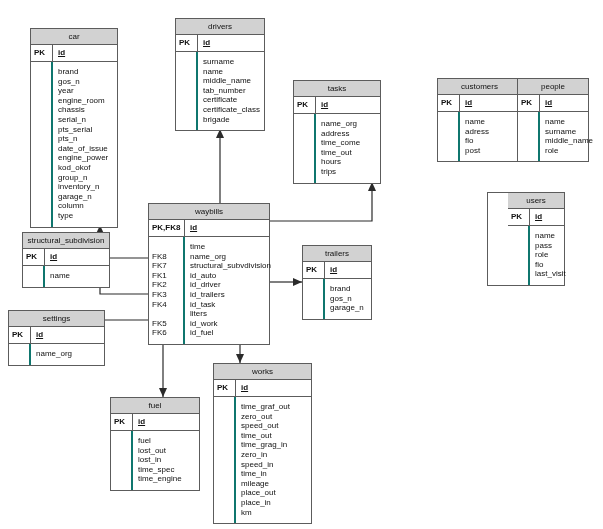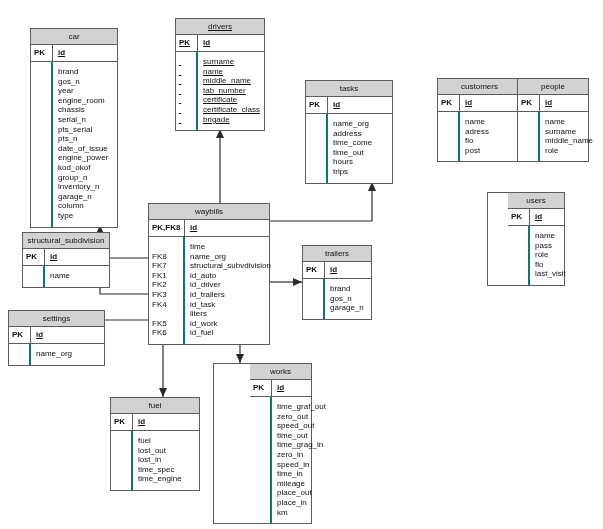--- a/index.html
+++ b/index.html
@@ -118,21 +118,21 @@
             <div>engine_power</div>
             <div>kod_okof</div>
             <div>group_n</div>
             <div>inventory_n</div>
             <div>garage_n</div>
             <div>column</div>
             <div>type</div>
           </div>
         </div>
       </div>
-      <div class="tbl" style="left: 175px; top: 18px; width: 90px; text-decoration: underline;">
+      <div class="tbl" style="left: 175px; top: 18px; width: 90px;">
         <div class="hdr">drivers</div>
         <div class="pkrow">
           <div class="kc" style="width: 22px;">PK</div>
           <div class="fc"><span>id</span></div>
         </div>
         <div class="tbody">
           <div class="kcol" style="width: 22px;">
             <div>&nbsp;</div>
             <div>&nbsp;</div>
             <div>&nbsp;</div>
@@ -145,21 +145,21 @@
             <div>surname</div>
             <div>name</div>
             <div>middle_name</div>
             <div>tab_number</div>
             <div>certificate</div>
             <div>certificate_class</div>
             <div>brigade</div>
           </div>
         </div>
       </div>
-      <div class="tbl" style="left: 305px; top: 80px; width: 88px;">
+      <div class="tbl" style="left: 293px; top: 80px; width: 88px;">
         <div class="hdr">tasks</div>
         <div class="pkrow">
           <div class="kc" style="width: 22px;">PK</div>
           <div class="fc"><span>id</span></div>
         </div>
         <div class="tbody">
           <div class="kcol" style="width: 22px;">
             <div>&nbsp;</div>
             <div>&nbsp;</div>
             <div>&nbsp;</div>
@@ -340,21 +340,21 @@
           </div>
           <div class="fcol">
             <div>fuel</div>
             <div>lost_out</div>
             <div>lost_in</div>
             <div>time_spec</div>
             <div>time_engine</div>
           </div>
         </div>
       </div>
-      <div class="tbl" style="left: 213px; top: 363px; width: 99px; padding-left: 36px;">
+      <div class="tbl" style="left: 213px; top: 363px; width: 99px;">
         <div class="hdr">works</div>
         <div class="pkrow">
           <div class="kc" style="width: 22px;">PK</div>
           <div class="fc"><span>id</span></div>
         </div>
         <div class="tbody">
           <div class="kcol" style="width: 22px;">
             <div>&nbsp;</div>
             <div>&nbsp;</div>
             <div>&nbsp;</div>

